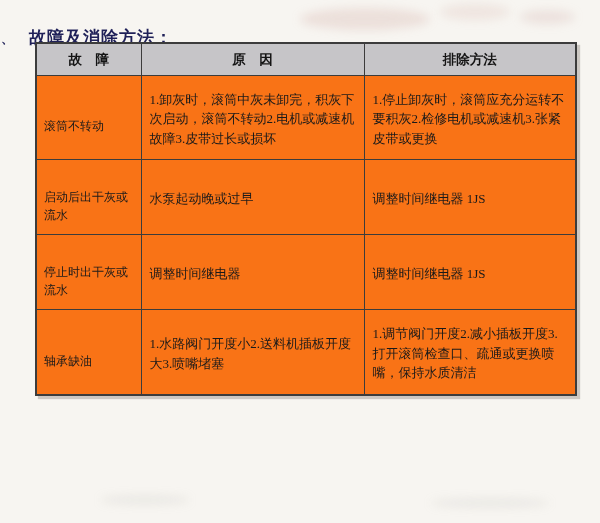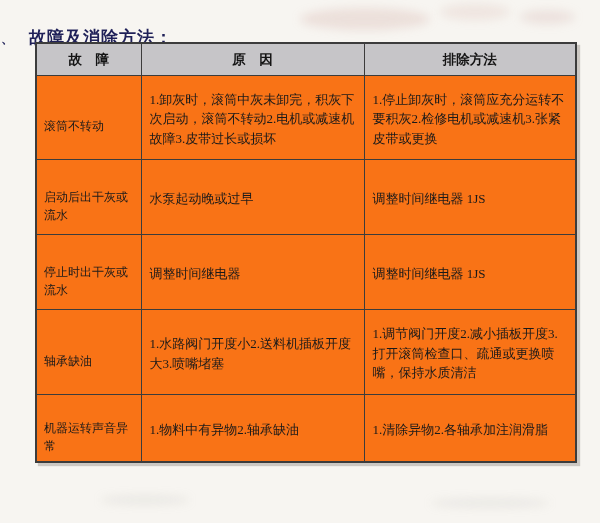--- a/index.html
+++ b/index.html
@@ -134,19 +134,14 @@
     <tr class="r4">
       <td class="c-fault">停止时出干灰或流水</td>
       <td class="c-cause">调整时间继电器</td>
       <td class="c-remedy">调整时间继电器 1JS</td>
     </tr>
     <tr class="r6">
       <td class="c-fault">轴承缺油</td>
       <td class="c-cause">1.水路阀门开度小2.送料机插板开度大3.喷嘴堵塞</td>
       <td class="c-remedy">1.调节阀门开度2.减小插板开度3.打开滚筒检查口、疏通或更换喷嘴，保持水质清洁</td>
     </tr>
-    <tr class="r7">
-      <td class="c-fault">机器运转声音异常</td>
-      <td class="c-cause">1.物料中有异物2.轴承缺油</td>
-      <td class="c-remedy">1.清除异物2.各轴承加注润滑脂</td>
-    </tr>
   </tbody>
 </table>
 
 </body></html>

